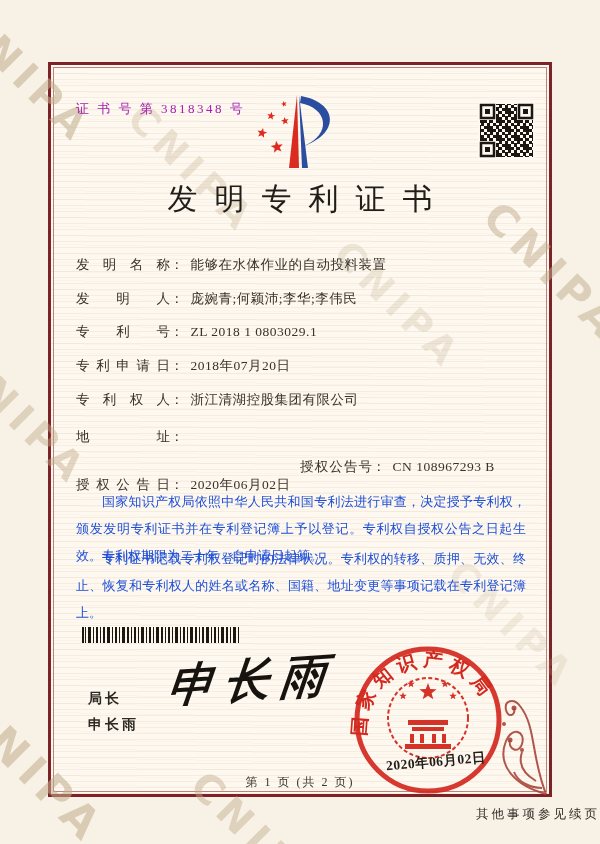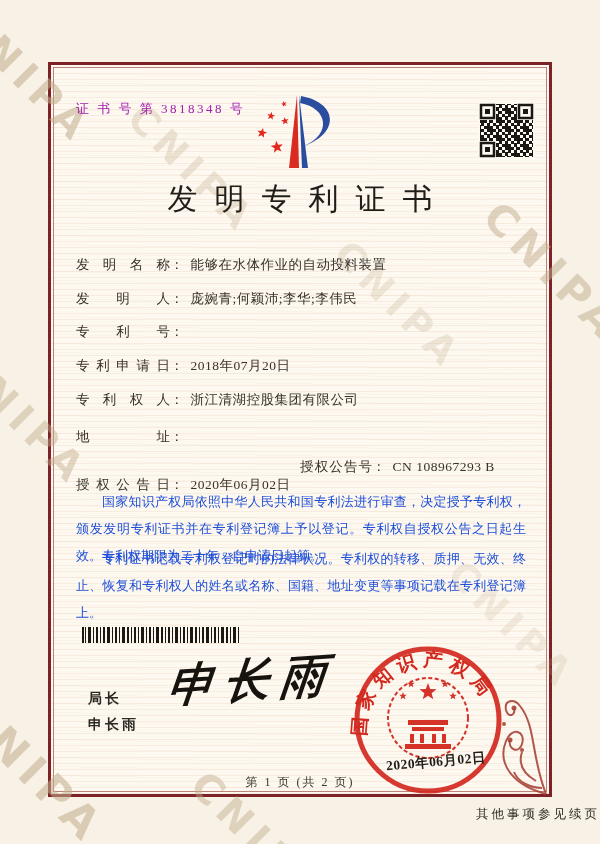--- a/index.html
+++ b/index.html
@@ -132,20 +132,21 @@
       <span class="fvalue">能够在水体作业的自动投料装置</span>
     </div>
     <div class="row" style="top:290px">
       <span class="flabel">发明人</span>
         <span>：</span>
       <span class="fvalue">庞婉青;何颖沛;李华;李伟民</span>
     </div>
     <div class="row" style="top:323px">
       <span class="flabel">专利号</span>
         <span>：</span>
+      <span class="fvalue">ZL 2018 1 0803029.1</span>
     </div>
     <div class="row" style="top:357px">
       <span class="flabel">专利申请日</span>
         <span>：</span>
       <span class="fvalue">2018年07月20日</span>
     </div>
     <div class="row" style="top:391px">
       <span class="flabel">专利权人</span>
         <span>：</span>
       <span class="fvalue">浙江清湖控股集团有限公司</span>

